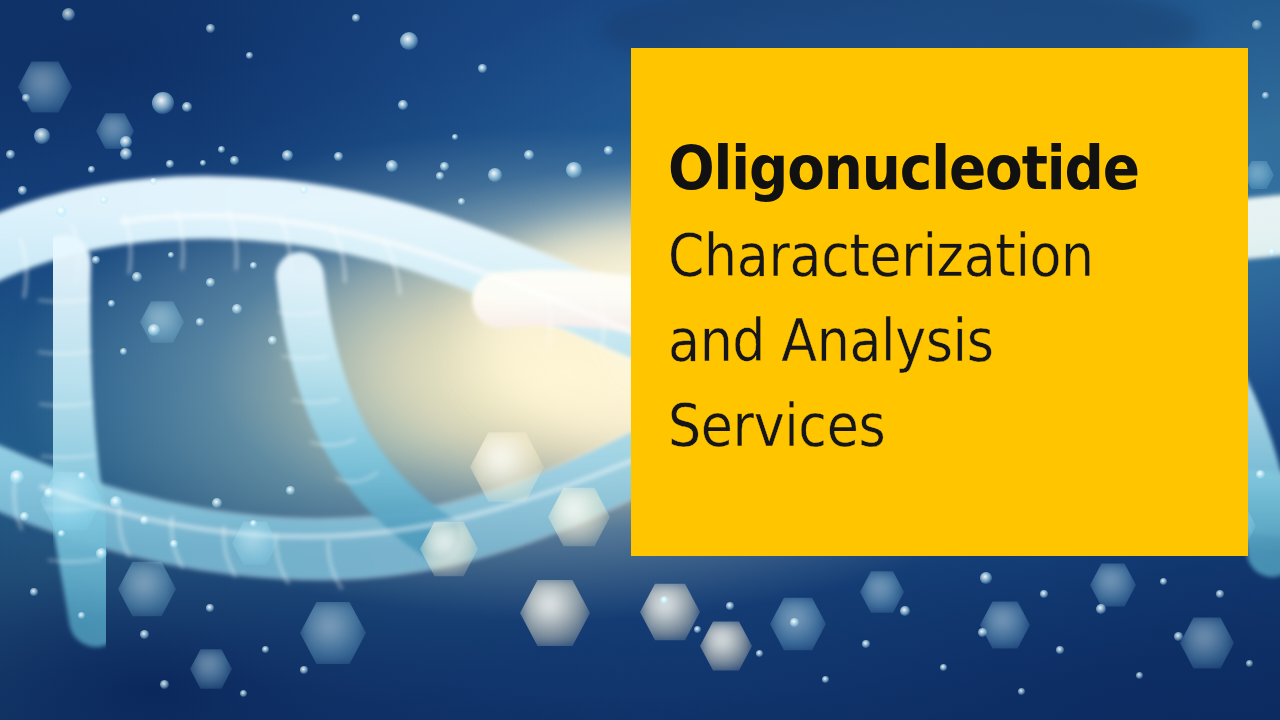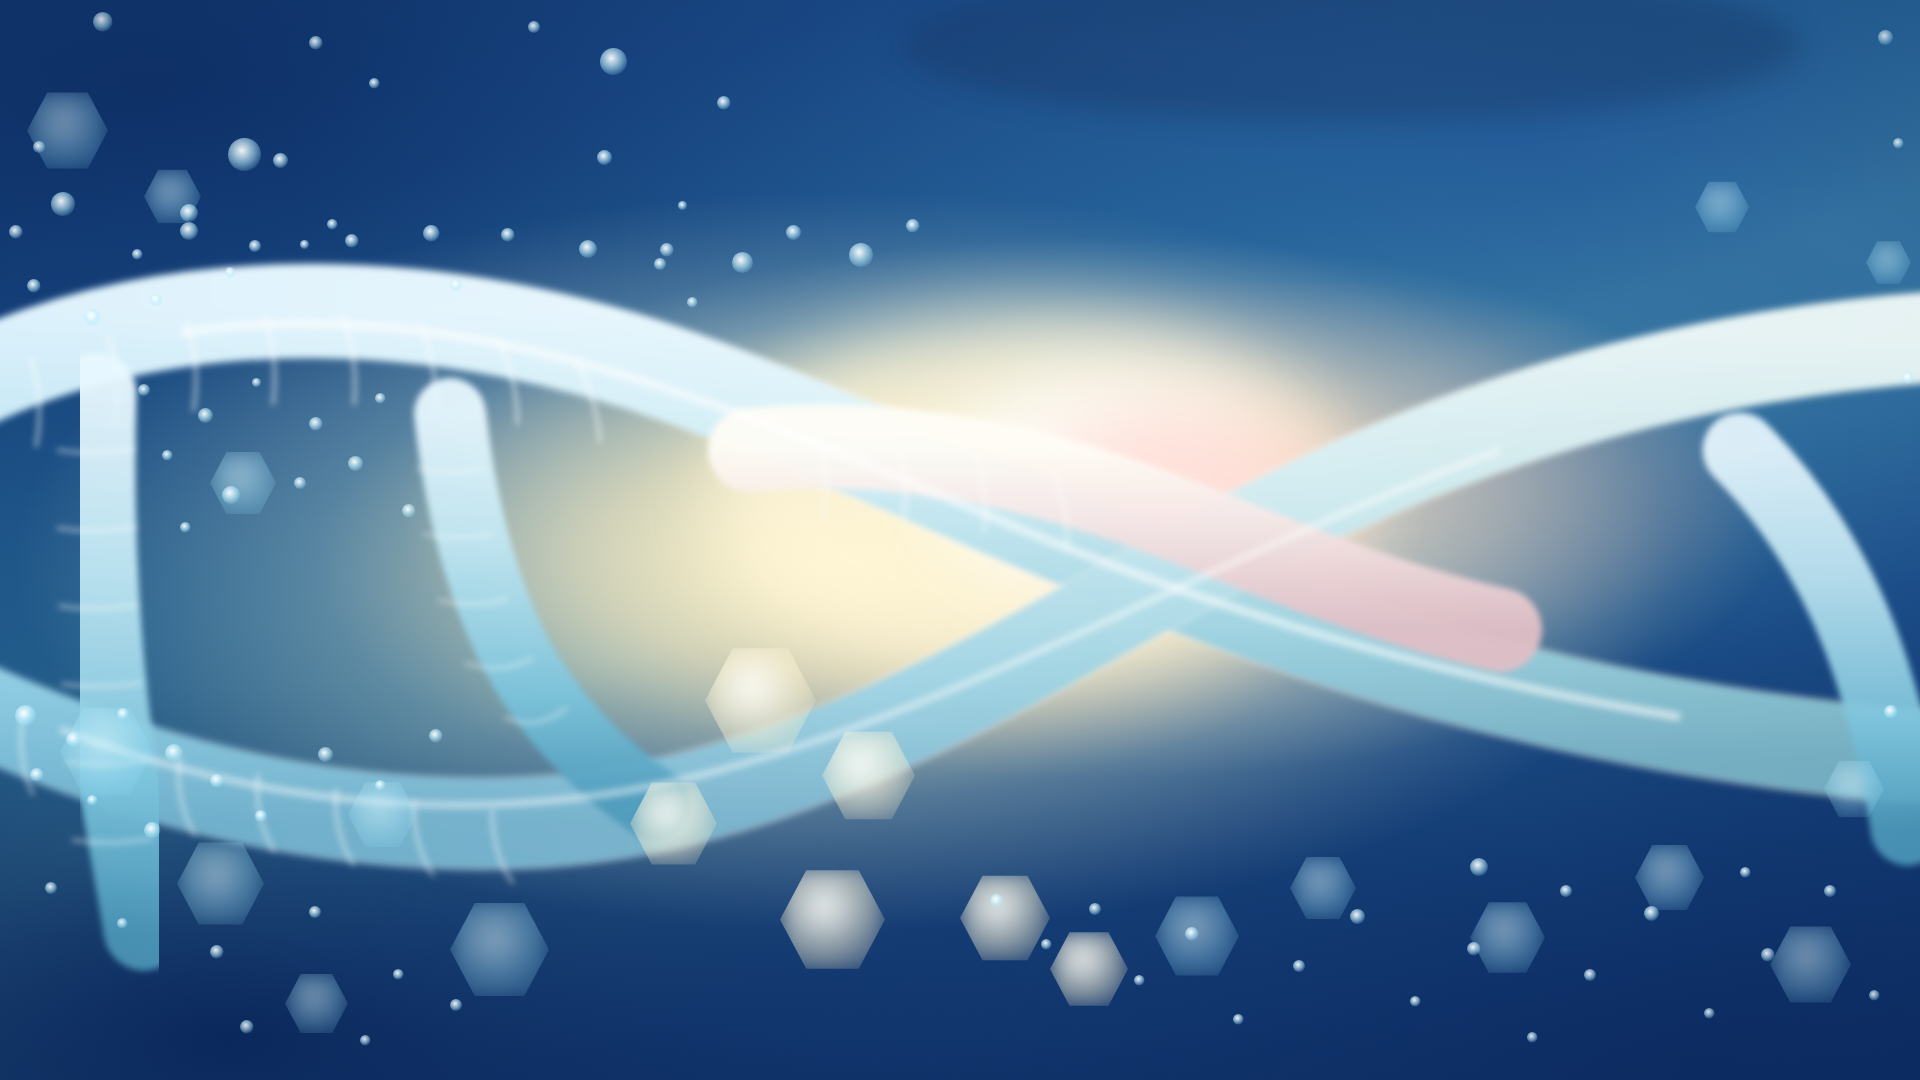--- a/index.html
+++ b/index.html
@@ -332,14 +332,22 @@
 
       <span style="left:1252px;top:20px;  width:10px; height:10px;"></span>
       <span style="left:1262px;top:92px;  width:7px;  height:7px;"></span>
       <span style="left:1268px;top:248px; width:8px;  height:8px;"></span>
       <span style="left:1256px;top:470px; width:9px;  height:9px;"></span>
     </div>
 
     <div class="bg-vignette"></div>
   </div>
 
+  <div class="panel">
+    <div class="panel-text">
+      <div class="title-main">Oligonucleotide</div>
+      <div class="title-sub l1">Characterization</div>
+      <div class="title-sub">and Analysis</div>
+      <div class="title-sub">Services</div>
+    </div>
+  </div>
 
 </div>
 
 </body></html>

